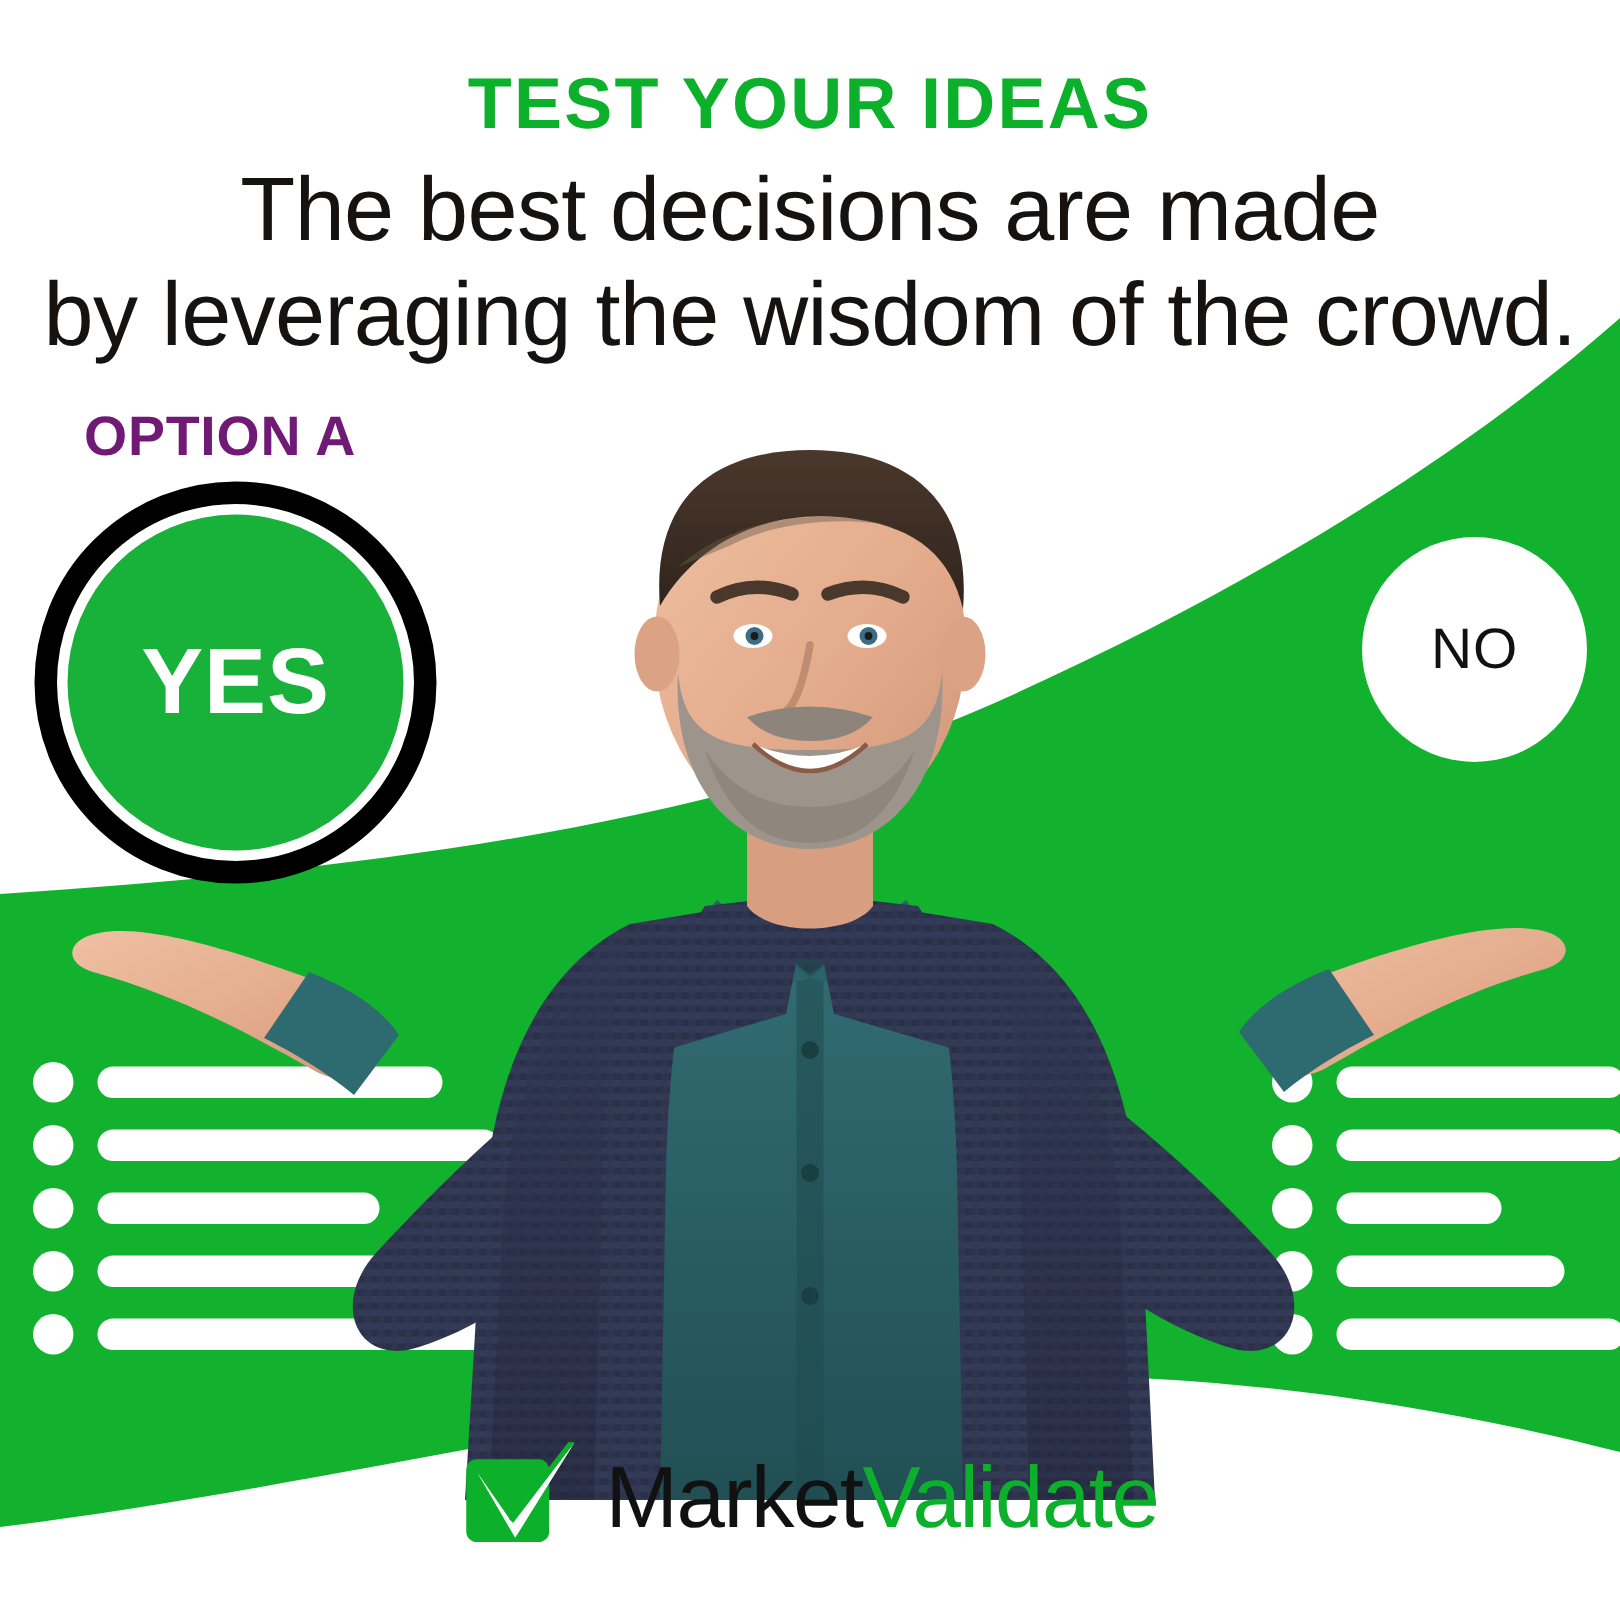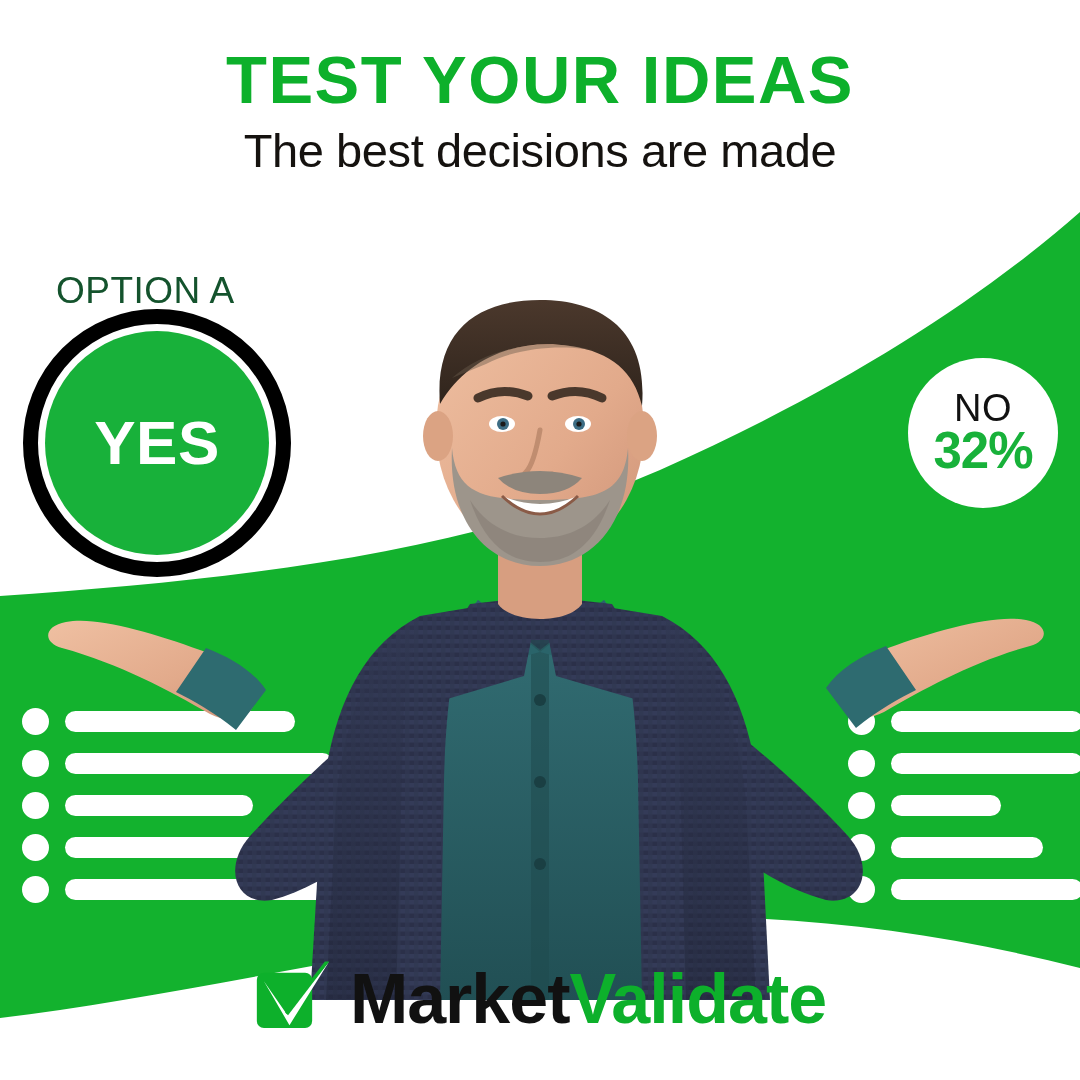--- a/index.html
+++ b/index.html
@@ -31,31 +31,31 @@
   
   .headline-block {
     position: absolute;
     top: 46px;
     left: 0;
     width: 1080px;
     text-align: center;
     z-index: 6;
   }
   .headline {
-    font-size: 67px;
+    font-size: 48px;
     font-weight: bold;
     letter-spacing: 1.5px;
     line-height: 1.02;
     color: #0DB02B;
     margin: 0;
     white-space: nowrap;
   }
   .subhead {
     margin: 10px 0 0 0;
-    font-size: 47px;
+    font-size: 60px;
     font-weight: normal;
     color: #15120f;
     line-height: 1.16;
     letter-spacing: -0.4px;
   }
   .subhead span { display: block; white-space: nowrap; }
 
   
   .person {
     position: absolute;
@@ -70,24 +70,24 @@
   
   .option-a {
     position: absolute;
     left: 18px;
     top: 272px;
     z-index: 8;
     width: 300px;
   }
   .option-a .opt-label {
     font-size: 37px;
-    font-weight: normal;
+    font-weight: bold;
     letter-spacing: 0.5px;
-    color: #14532d;
-    margin: 0 0 0 38px;
+    color: #701a75;
+    margin: 0 0 12px 38px;
     line-height: 1;
   }
   .ring-a {
     position: relative;
     width: 268px;
     height: 268px;
     margin-left: 5px;
   }
   .ring-a .ring-stroke {
     position: absolute;
@@ -208,22 +208,22 @@
     z-index: 9;
   }
   .logo-mark {
     width: 78px;
     height: 78px;
     position: relative;
     margin-right: 18px;
     flex: 0 0 auto;
   }
   .logo-text {
-    font-size: 70px;
-    font-weight: bold;
+    font-size: 58px;
+    font-weight: normal;
     letter-spacing: -1px;
     line-height: 1;
     white-space: nowrap;
   }
   .logo-text .part-dark  { color: #111111; }
   .logo-text .part-green { color: #0DB02B; }
 </style>
 </head>
 <body>
 
@@ -240,20 +240,21 @@
     <path fill="#ffffff" d="M0,1080 L0,1018
              C 150,1000 330,960 520,930
              C 700,902 900,922 1080,968
              L1080,1080 Z"></path>
   </svg>
 
   <div class="headline-block">
     <h1 class="headline">TEST YOUR IDEAS</h1>
     <p class="subhead">
       <span>The best decisions are made</span>
+      <span>by leveraging the wisdom of the crowd.</span>
     </p>
   </div>
 
   <div class="bullets left">
     <div class="bullet-row">
       <span class="bullet-dot"></span>
       <span class="bullet-bar" style="width: 230px;"></span>
     </div>
     <div class="bullet-row">
       <span class="bullet-dot"></span>
@@ -420,21 +421,20 @@
       <div class="ring-stroke"></div>
       <div class="disc">
         <div class="vote-word">YES</div>
       </div>
     </div>
   </div>
 
   <div class="option-b">
     <div class="disc-b">
       <div class="vote-word">NO</div>
-      <div class="vote-pct">32%</div>
     </div>
   </div>
 
   <div class="logo">
     <div class="logo-mark">
       <svg viewBox="0 0 110 110" width="78" height="78" aria-hidden="true">
         <rect x="4" y="18" width="78" height="78" rx="10" ry="10" fill="#0DB02B"></rect>
         <path d="M14,30 L46,76 L106,2 L50,92 Z" fill="#ffffff"></path>
         <path d="M48,78 L106,2 L100,2 L44,74 Z" fill="#0DB02B"></path>
       </svg>

